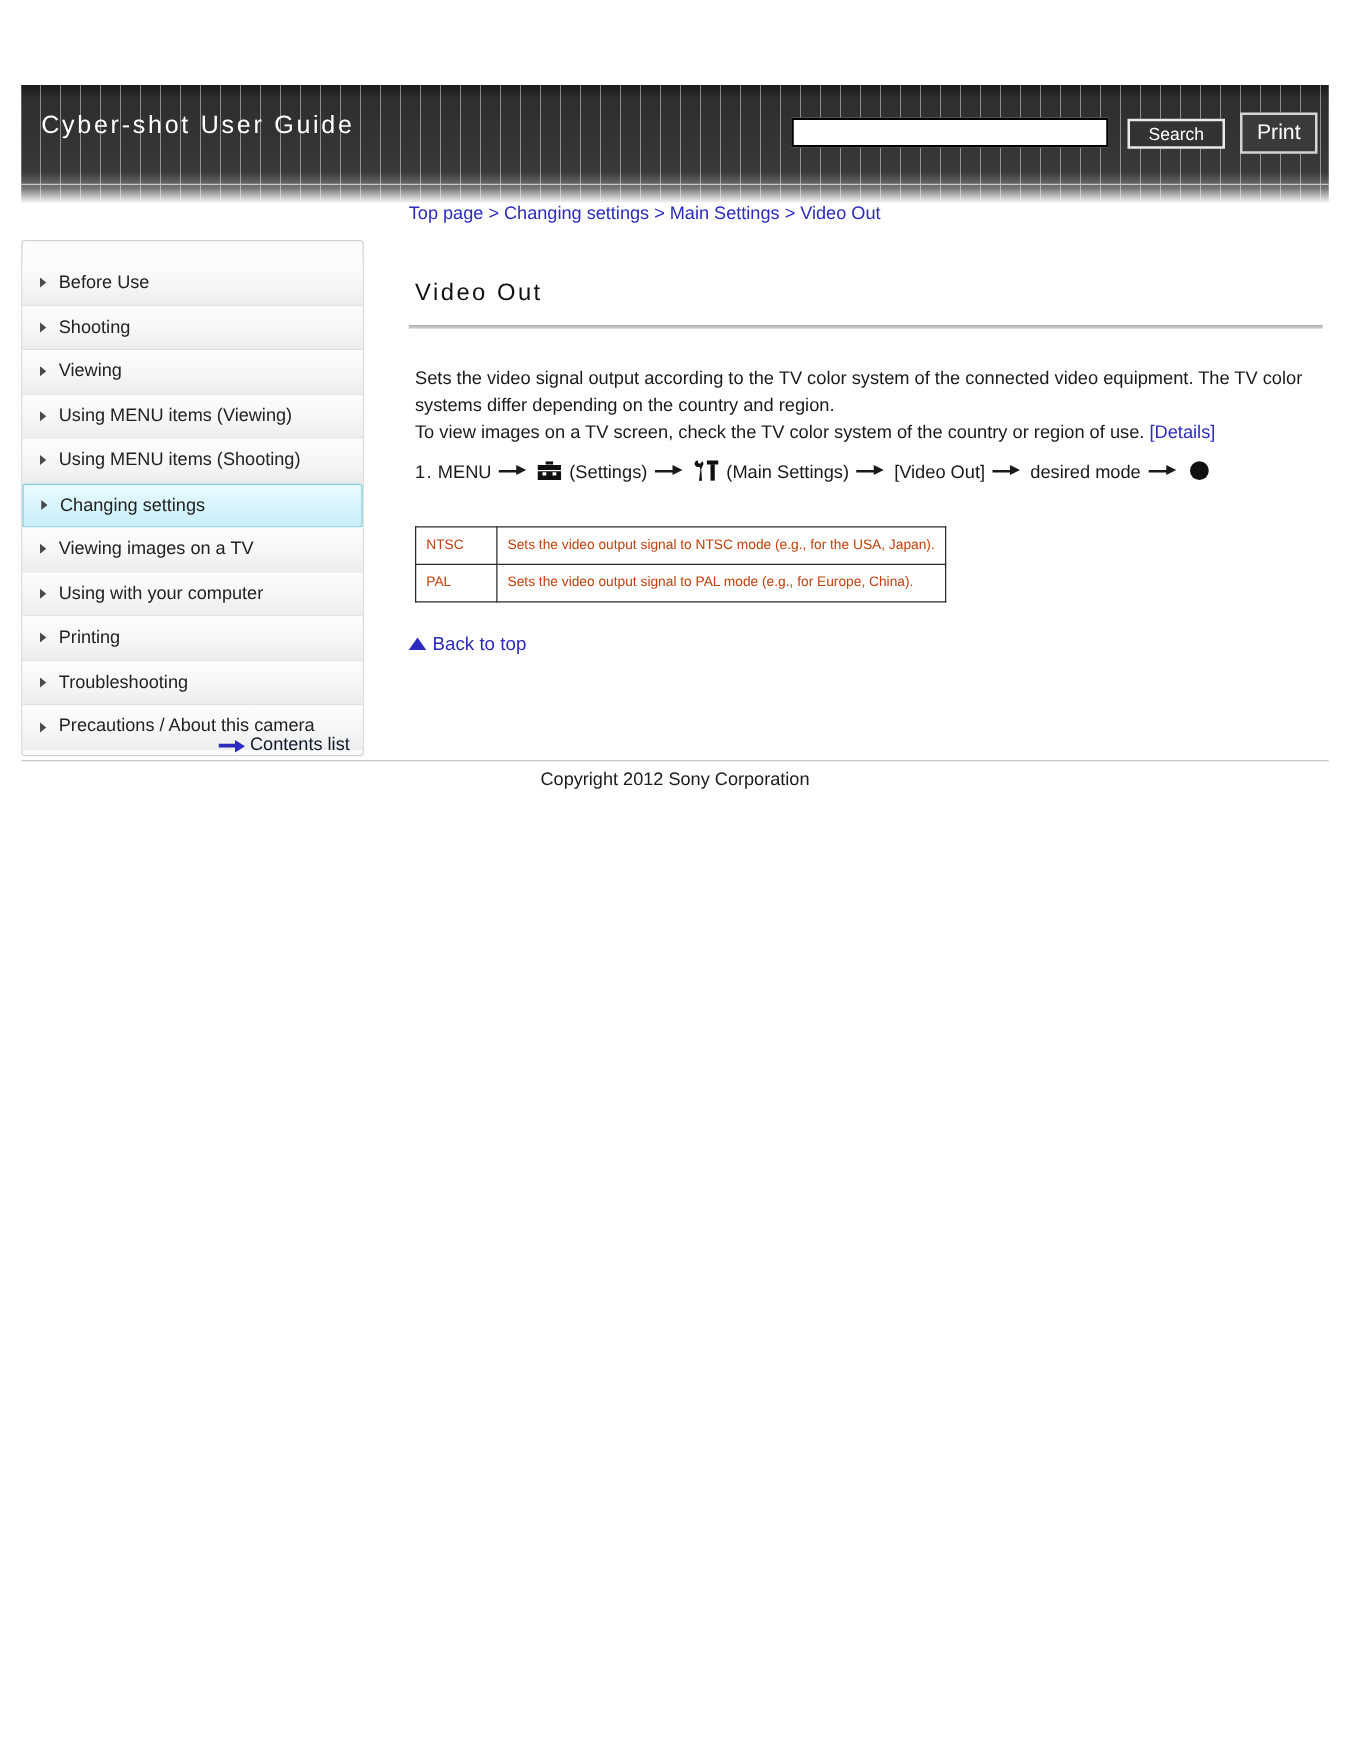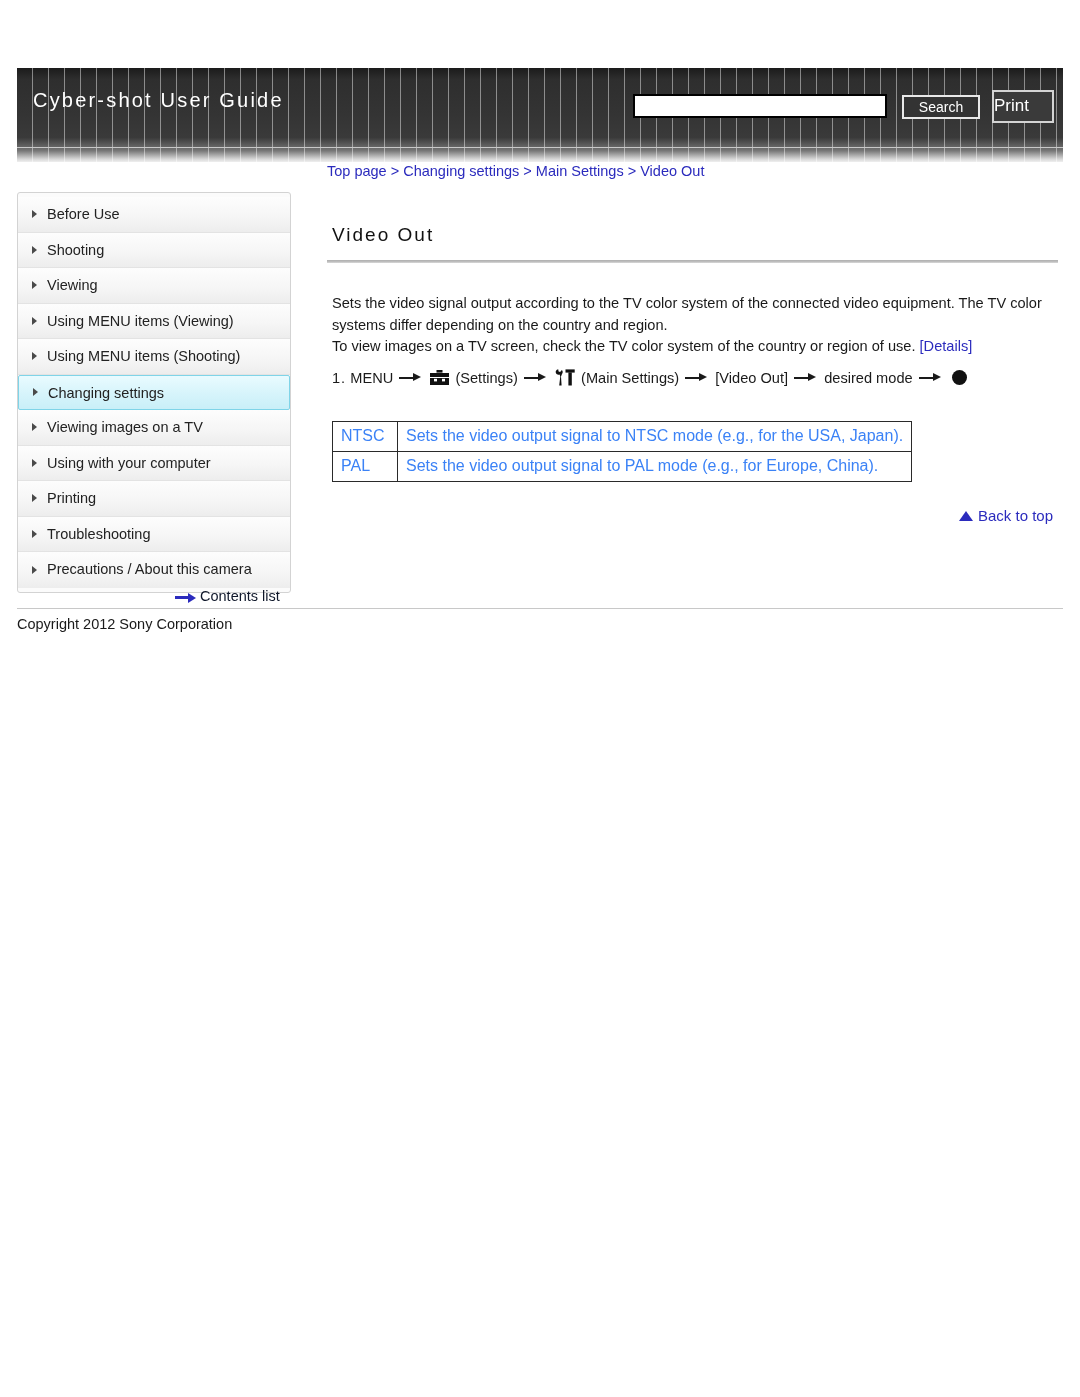--- a/index.html
+++ b/index.html
@@ -84,20 +84,21 @@
     top: 22px;
     width: 62px;
     height: 33px;
     background: #3a3a3a;
     border: 2px solid #d4d4d4;
     box-sizing: border-box;
     color: #ffffff;
     font-family: "Liberation Sans", sans-serif;
     font-size: 17px;
     line-height: 28px;
+    text-align: center;
     cursor: pointer;
   }
   .header-underline {
     position: absolute;
     left: 17px;
     top: 147px;
     width: 1046px;
     height: 1px;
     background: #c8c8c8;
   }
@@ -121,21 +122,21 @@
   
   .sidebar {
     position: absolute;
     left: 17px;
     top: 192px;
     width: 274px;
     border: 1px solid #d3d3d3;
     border-radius: 3px;
     background: #fbfbfb;
     box-sizing: border-box;
-    padding: 4px 0 4px 0;
+    padding: 16px 0 4px 0;
   }
   .nav-item {
     position: relative;
     height: 35.5px;
     line-height: 35.5px;
     padding-left: 29px;
     font-size: 14.5px;
     color: #222222;
     border-bottom: 1px solid #e3e3e3;
     background: linear-gradient(to bottom, #fdfdfd 0%, #f6f6f6 55%, #ededed 100%);
@@ -256,31 +257,31 @@
     margin-left: 3px;
   }
 
   table.spec {
     margin: 29px 0 0 5px;
     border-collapse: collapse;
     border: 1px solid #2a2a2a;
   }
   table.spec td {
     border: 1px solid #2a2a2a;
-    font-size: 16px;
-    color: #3b82f6;
+    font-size: 11px;
+    color: #c2410c;
     padding: 4px 8px 5px 8px;
     height: 20px;
     white-space: nowrap;
   }
   table.spec td.key { width: 48px; }
 
   .back-to-top {
     margin: 25px 5px 0 0;
-    text-align: right;
+    text-align: left;
     font-size: 15px;
     color: #2b2bbd;
     cursor: pointer;
   }
   .back-to-top .tri {
     display: inline-block;
     width: 0; height: 0;
     border-left: 7px solid transparent;
     border-right: 7px solid transparent;
     border-bottom: 10px solid #2b2bbd;
@@ -294,20 +295,21 @@
     top: 608px;
     width: 1046px;
     height: 1px;
     background: #c8c8c8;
   }
   .copyright {
     position: absolute;
     left: 17px;
     top: 616px;
     width: 1046px;
+    text-align: center;
     font-size: 14.5px;
     color: #1a1a1a;
   }
 </style>
 </head>
 <body>
 
 <div id="page">
 
   <div class="header">

